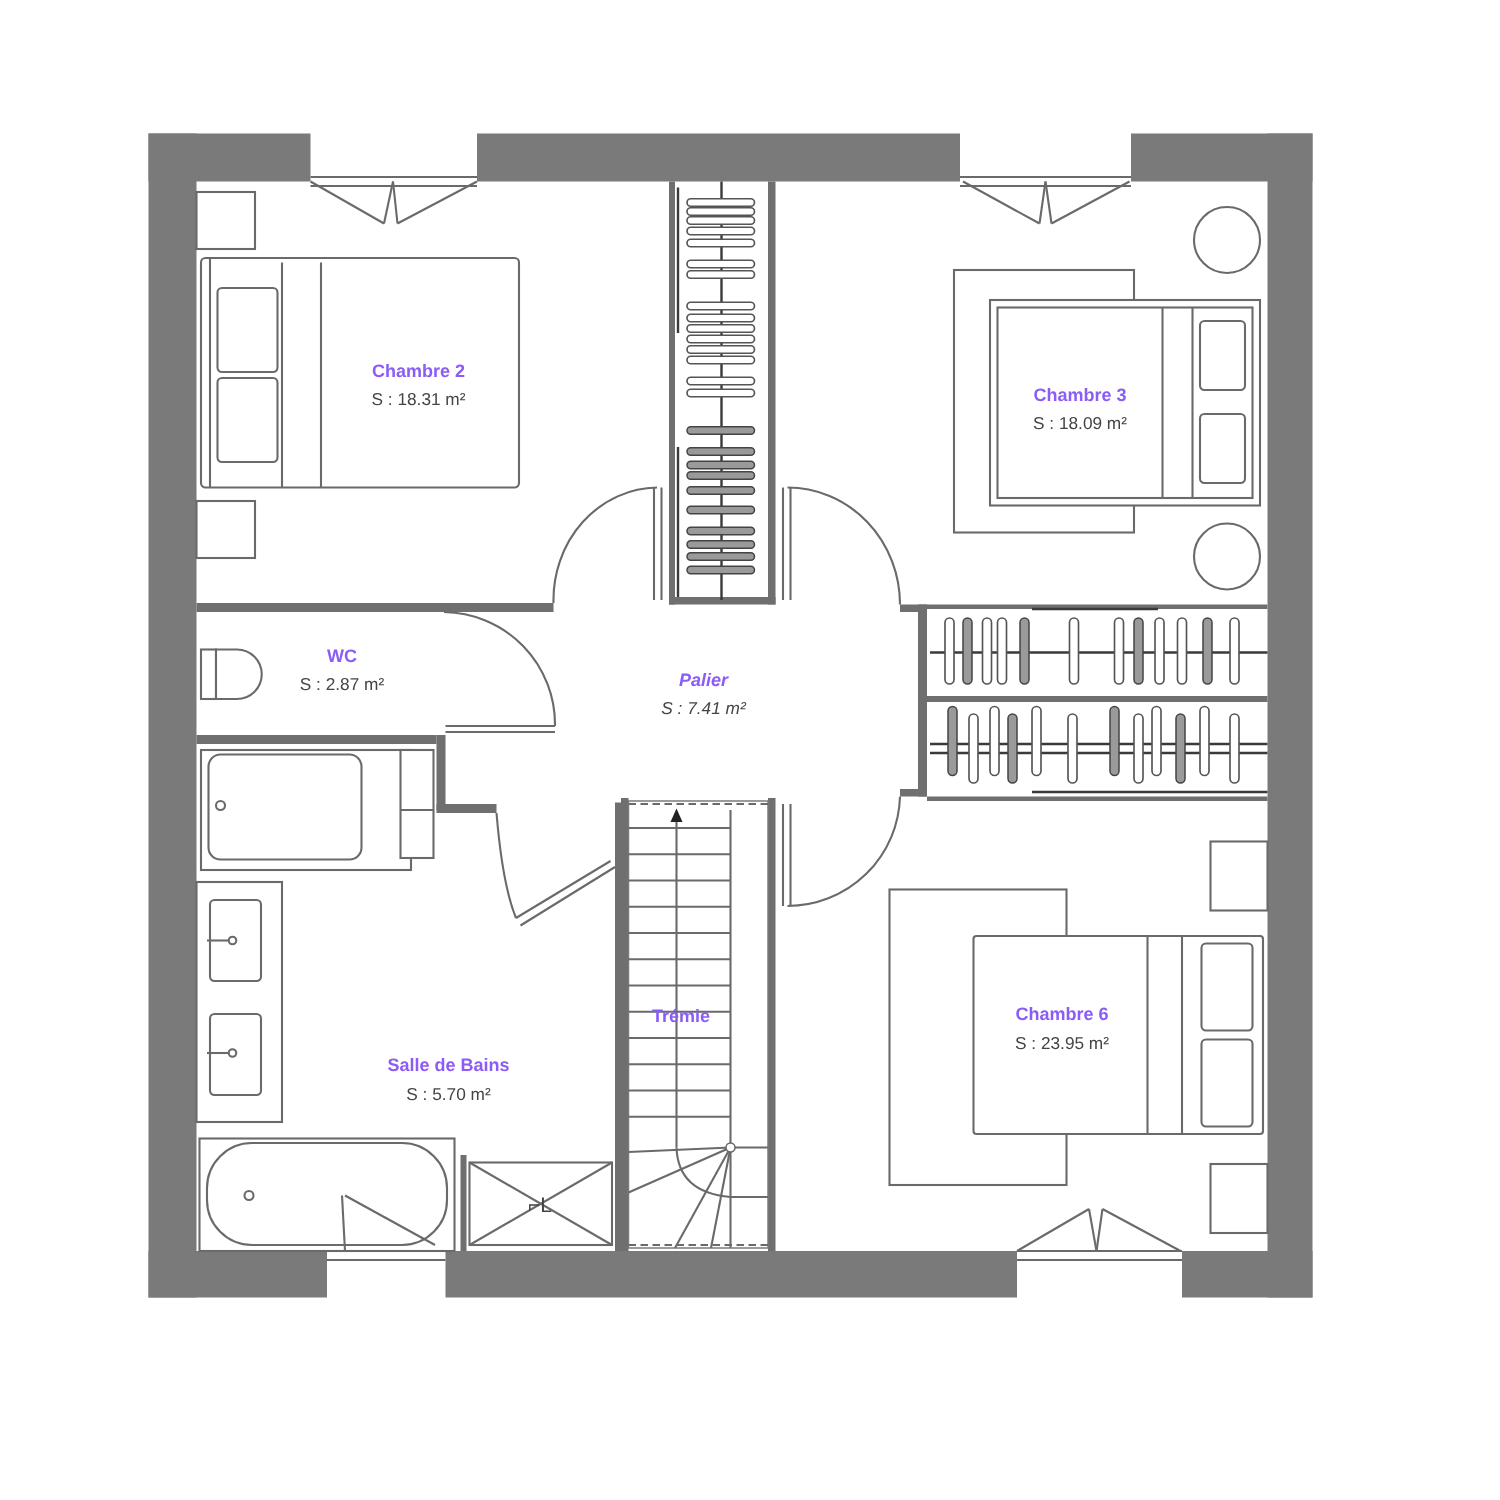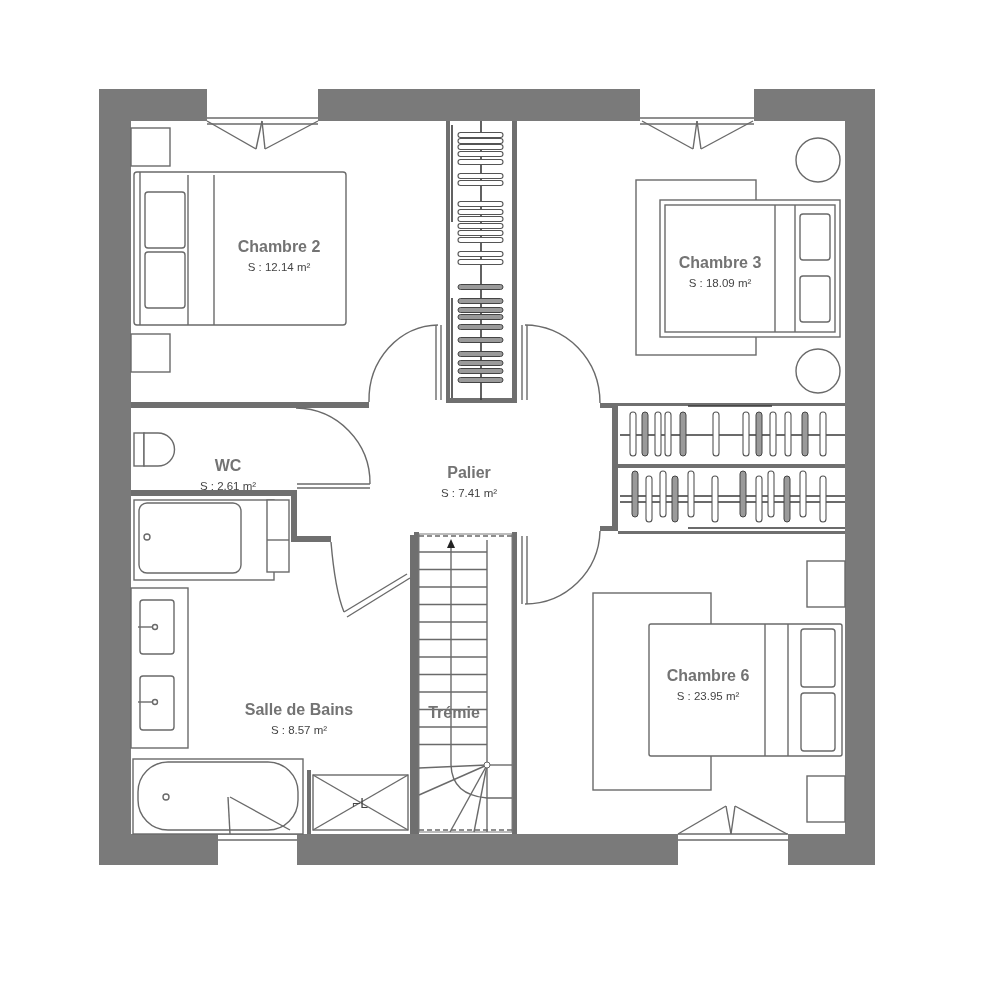--- a/index.html
+++ b/index.html
@@ -7,21 +7,21 @@
   svg.plan { position: absolute; left: 0; top: 0; width: 1000px; height: 1000px; }
   .wall { fill: #7a7a7a; }
   .iwall { fill: #6f6f6f; }
   .ln { fill: none; stroke: #6a6a6a; stroke-width: 1.4; }
   .lnd { fill: none; stroke: #3a3a3a; stroke-width: 1.6; }
   .thin { fill: none; stroke: #7a7a7a; stroke-width: 1; }
   .fur { fill: #ffffff; stroke: #6a6a6a; stroke-width: 1.4; }
   .hang { fill: #ffffff; stroke: #555; stroke-width: 1.1; }
   .hangd { fill: #9a9a9a; stroke: #444; stroke-width: 1; }
   .label { position: absolute; text-align: center; transform: translateX(-50%); white-space: nowrap; }
-  .room-name { font-weight: bold; font-size: 16px; color: #737373; line-height: 18px; }
+  .room-name { font-weight: bold; font-size: 12px; color: #8b5cf6; line-height: 18px; }
   .room-area { font-size: 11.5px; color: #444; line-height: 16px; margin-top: 3px; }
 </style>
 </head>
 <body>
 
 <svg class="plan" viewBox="0 0 1000 1000" xmlns="http://www.w3.org/2000/svg">
 
   <g>
 
     <rect class="wall" x="99" y="89" width="108" height="32"></rect>
@@ -287,37 +287,37 @@
     <line class="ln" x1="788" y1="624" x2="788" y2="756"></line>
     <rect class="fur" x="801" y="629" width="34" height="58" rx="3"></rect>
     <rect class="fur" x="801" y="693" width="34" height="58" rx="3"></rect>
   </g>
   <rect class="fur" x="807" y="561" width="38" height="46"></rect>
   <rect class="fur" x="807" y="776" width="38" height="46"></rect>
 </svg>
 
 <div class="label" style="left:279px; top:238px;">
   <div class="room-name">Chambre 2</div>
-  <div class="room-area">S : 12.14 m²</div>
+  <div class="room-area">S : 18.31 m²</div>
 </div>
 <div class="label" style="left:720px; top:254px;text-align:center;">
   <div class="room-name">Chambre 3</div>
   <div class="room-area">S : 18.09 m²</div>
 </div>
-<div class="label" style="left:228px; top:428px;margin-top:29px;">
+<div class="label" style="left:228px; top:428px;">
   <div class="room-name">WC</div>
-  <div class="room-area">S : 2.61 m²</div>
-</div>
-<div class="label" style="left:469px; top:464px;">
+  <div class="room-area">S : 2.87 m²</div>
+</div>
+<div class="label" style="left:469px; top:444px;font-style:italic;">
   <div class="room-name">Palier</div>
   <div class="room-area">S : 7.41 m²</div>
 </div>
 <div class="label" style="left:299px; top:701px;">
   <div class="room-name">Salle de Bains</div>
-  <div class="room-area">S : 8.57 m²</div>
-</div>
-<div class="label" style="left:454px; top:704px;">
+  <div class="room-area">S : 5.70 m²</div>
+</div>
+<div class="label" style="left:454px; top:668px;">
   <div class="room-name">Trémie</div>
 </div>
 <div class="label" style="left:708px; top:667px;">
   <div class="room-name">Chambre 6</div>
   <div class="room-area">S : 23.95 m²</div>
 </div>
 
 </body></html>

